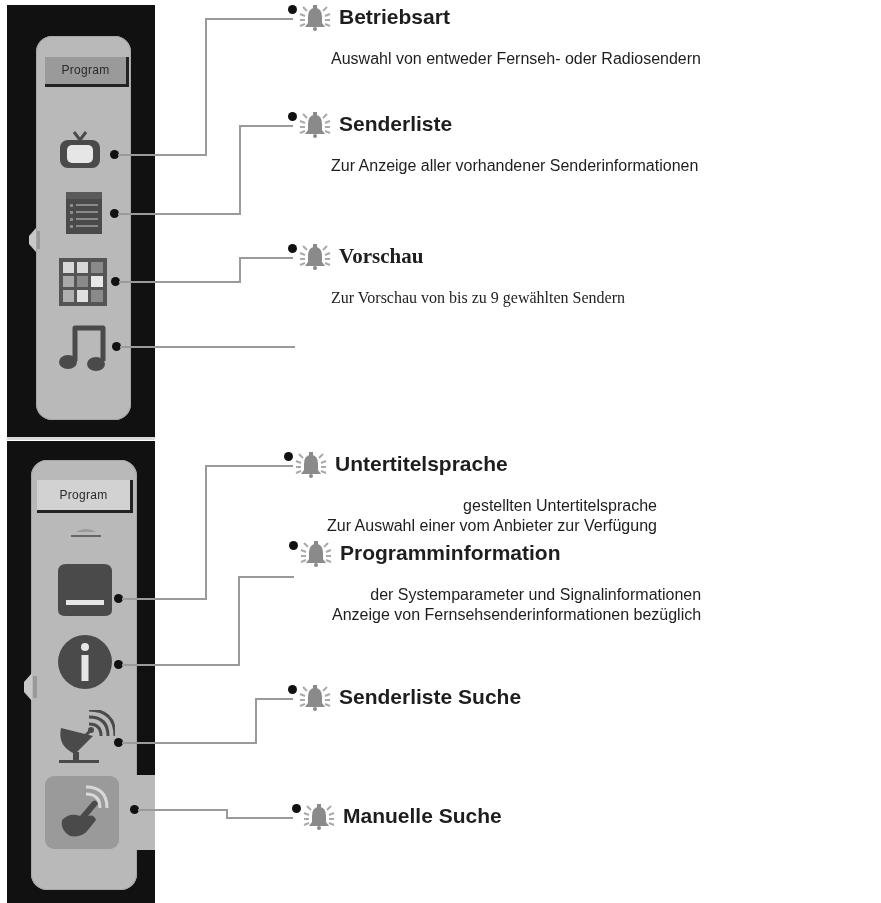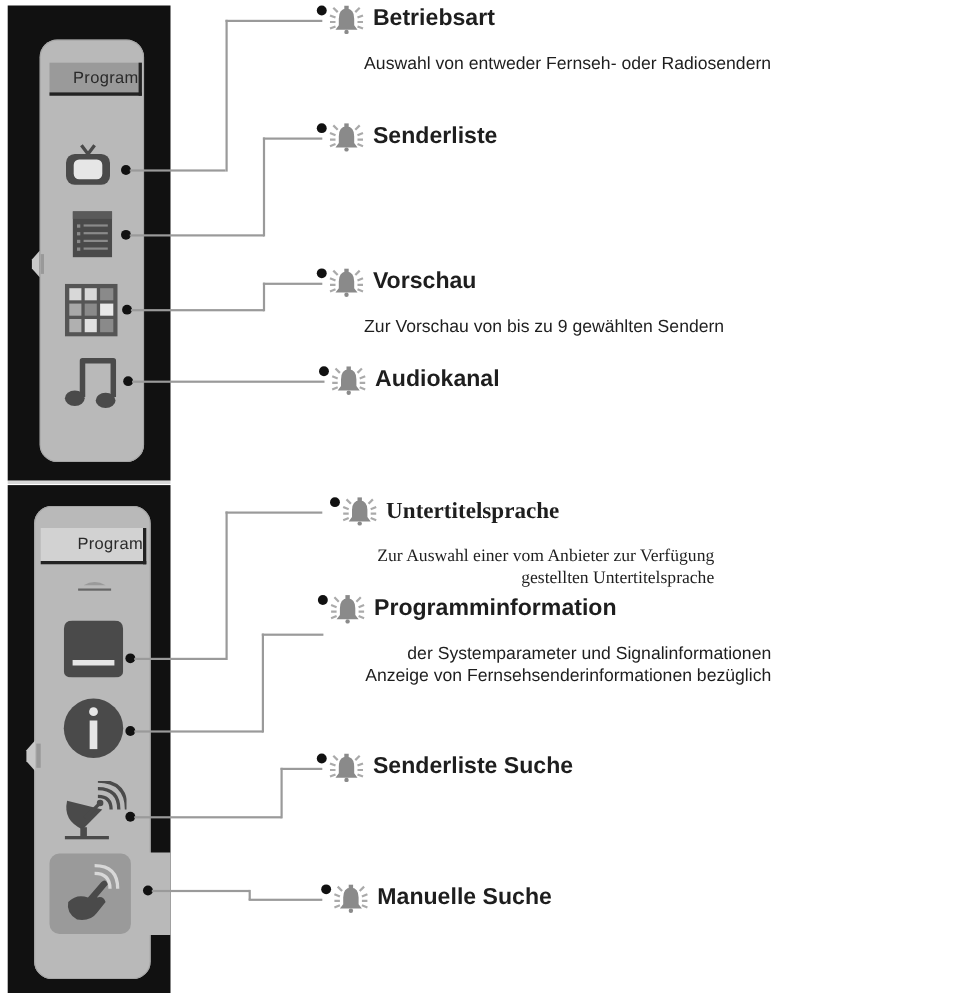--- a/index.html
+++ b/index.html
@@ -2,21 +2,21 @@
 <html><head>
 <meta charset="utf-8">
 <style>
   html, body { margin:0; padding:0; background:#ffffff; }
   body { width:881px; height:903px; position:relative; overflow:hidden;
          font-family:"Liberation Sans", sans-serif; color:#1e1e1e; }
   .panel { position:absolute; background:#111111; }
   .card { position:absolute; background:#b9b9b9; border-radius:16px;
           box-shadow: inset 0 0 0 1px #a6a6a6; }
   .prog { position:absolute; background:#9a9a9a; color:#2a2a2a;
-          font-size:15px; letter-spacing:0.3px; text-align:right;
+          font-size:12px; letter-spacing:0.3px; text-align:center;
           border-right:3px solid #222; border-bottom:3px solid #222;
           box-sizing:border-box; }
   .prog.light { background:#d2d2d2; }
   .icon { position:absolute; }
   .dot { position:absolute; width:9px; height:9px; border-radius:50%; background:#111; }
   .hline { position:absolute; height:2px; background:#9a9a9a; }
   .vline { position:absolute; width:2px; background:#9a9a9a; }
   .label { position:absolute; }
   .label .head { display:flex; height:28px; }
   .label .ldot { width:9px; height:9px; border-radius:50%; background:#111; margin-right:2px; }
@@ -199,23 +199,24 @@
           <line x1="31" y1="15" x2="26" y2="15"></line>
           <line x1="31" y1="21" x2="26" y2="19"></line>
           <line x1="28" y1="2" x2="24" y2="6"></line>
         </g>
         <path d="M16 3 Q9 3 9 12 L9 18 L6 22 L26 22 L23 18 L23 12 Q23 3 16 3 Z" fill="#8a8a8a"></path>
         <rect x="14" y="0" width="4" height="4" fill="#8a8a8a"></rect>
         <circle cx="16" cy="24" r="2" fill="#8a8a8a"></circle>
       </svg>
     <span class="title">Senderliste</span>
   </div>
-</div>
-
-<div class="label" style="left:288px; top:244px;">
+  <div class="desc">Zur Anzeige aller vorhandener Senderinformationen</div>
+</div>
+
+<div class="label" style="left:288px; top:244px;font-family:Liberation Serif, serif;">
   <div class="head">
     <span class="ldot"></span>
     <svg class="bell" viewBox="0 0 32 26">
         <g stroke="#aaa" stroke-width="2">
           <line x1="1" y1="9" x2="6" y2="11"></line>
           <line x1="1" y1="15" x2="6" y2="15"></line>
           <line x1="1" y1="21" x2="6" y2="19"></line>
           <line x1="4" y1="2" x2="8" y2="6"></line>
           <line x1="31" y1="9" x2="26" y2="11"></line>
           <line x1="31" y1="15" x2="26" y2="15"></line>
@@ -225,64 +226,45 @@
         <path d="M16 3 Q9 3 9 12 L9 18 L6 22 L26 22 L23 18 L23 12 Q23 3 16 3 Z" fill="#8a8a8a"></path>
         <rect x="14" y="0" width="4" height="4" fill="#8a8a8a"></rect>
         <circle cx="16" cy="24" r="2" fill="#8a8a8a"></circle>
       </svg>
     <span class="title">Vorschau</span>
   </div>
   <div class="desc">Zur Vorschau von bis zu 9 gewählten Sendern</div>
 </div>
 
 <div class="label" style="left:290px; top:333px;">
-  <div class="head">
-    <span class="ldot"></span>
-    <svg class="bell" viewBox="0 0 32 26">
-        <g stroke="#aaa" stroke-width="2">
-          <line x1="1" y1="9" x2="6" y2="11"></line>
-          <line x1="1" y1="15" x2="6" y2="15"></line>
-          <line x1="1" y1="21" x2="6" y2="19"></line>
-          <line x1="4" y1="2" x2="8" y2="6"></line>
-          <line x1="31" y1="9" x2="26" y2="11"></line>
-          <line x1="31" y1="15" x2="26" y2="15"></line>
-          <line x1="31" y1="21" x2="26" y2="19"></line>
-          <line x1="28" y1="2" x2="24" y2="6"></line>
-        </g>
-        <path d="M16 3 Q9 3 9 12 L9 18 L6 22 L26 22 L23 18 L23 12 Q23 3 16 3 Z" fill="#8a8a8a"></path>
-        <rect x="14" y="0" width="4" height="4" fill="#8a8a8a"></rect>
-        <circle cx="16" cy="24" r="2" fill="#8a8a8a"></circle>
-      </svg>
-    <span class="title">Audiokanal</span>
-  </div>
-</div>
-
-<div class="label" style="left:300px; top:452px;font-family:Liberation Serif, serif;">
+</div>
+
+<div class="label" style="left:284px; top:452px;">
   <div class="head">
     <span class="ldot"></span>
     <svg class="bell" viewBox="0 0 32 26">
         <g stroke="#aaa" stroke-width="2">
           <line x1="1" y1="9" x2="6" y2="11"></line>
           <line x1="1" y1="15" x2="6" y2="15"></line>
           <line x1="1" y1="21" x2="6" y2="19"></line>
           <line x1="4" y1="2" x2="8" y2="6"></line>
           <line x1="31" y1="9" x2="26" y2="11"></line>
           <line x1="31" y1="15" x2="26" y2="15"></line>
           <line x1="31" y1="21" x2="26" y2="19"></line>
           <line x1="28" y1="2" x2="24" y2="6"></line>
         </g>
         <path d="M16 3 Q9 3 9 12 L9 18 L6 22 L26 22 L23 18 L23 12 Q23 3 16 3 Z" fill="#8a8a8a"></path>
         <rect x="14" y="0" width="4" height="4" fill="#8a8a8a"></rect>
         <circle cx="16" cy="24" r="2" fill="#8a8a8a"></circle>
       </svg>
     <span class="title">Untertitelsprache</span>
   </div>
   <div class="desc">
+    <div>gestellten Untertitelsprache</div>
     <div>Zur Auswahl einer vom Anbieter zur Verfügung</div>
-    <div>gestellten Untertitelsprache</div>
   </div>
 </div>
 
 <div class="label" style="left:289px; top:541px;">
   <div class="head">
     <span class="ldot"></span>
     <svg class="bell" viewBox="0 0 32 26">
         <g stroke="#aaa" stroke-width="2">
           <line x1="1" y1="9" x2="6" y2="11"></line>
           <line x1="1" y1="15" x2="6" y2="15"></line>

